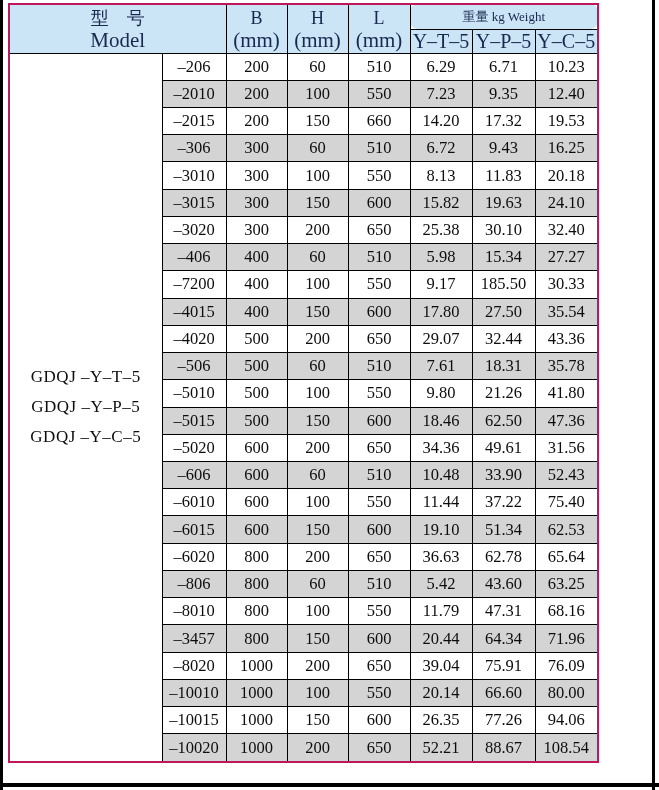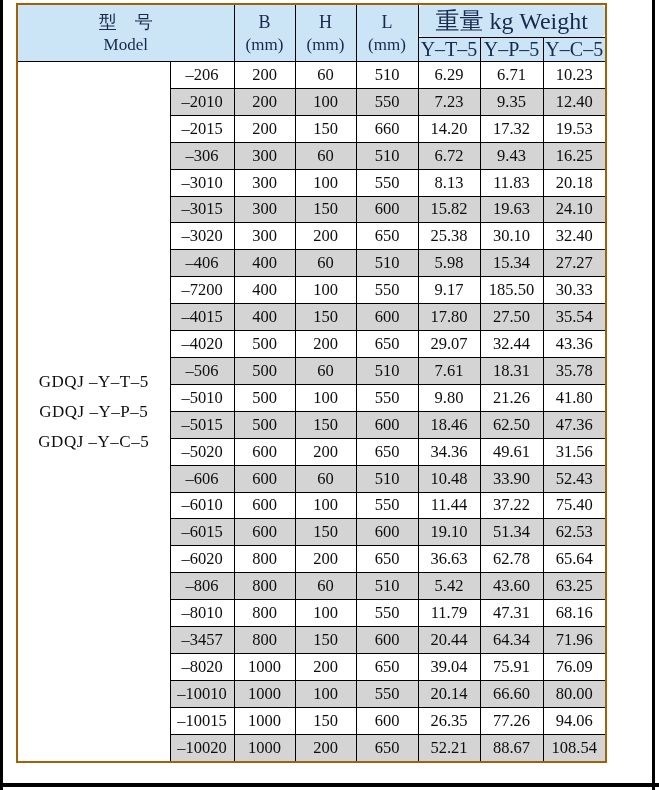--- a/index.html
+++ b/index.html
@@ -10,46 +10,46 @@
     background: #ffffff;
     font-family: "Liberation Serif", "DejaVu Serif", serif;
     overflow: hidden;
   }
   .edge-left  { position: absolute; left: 0;   top: 0; width: 3px; height: 790px; background: #000; }
   .edge-right { position: absolute; left: 652px; top: 0; width: 3px; height: 790px; background: #000; }
   .rule-bottom{ position: absolute; left: 0; top: 783px; width: 659px; height: 4px; background: #000; }
 
   table.spec {
     position: absolute;
-    left: 16px;
+    left: 8px;
     top: 3px;
     width: 589px;
     height: 760px;
     border-collapse: collapse;
     table-layout: fixed;
-    border: 2px solid #a16207;
+    border: 2px solid #be185d;
   }
   .spec th, .spec td {
     border: 1px solid #000;
     text-align: center;
     vertical-align: middle;
     padding: 0;
     overflow: hidden;
     white-space: nowrap;
   }
   .spec thead th {
     background: #cbe4f6;
     color: #17294e;
     font-weight: normal;
   }
   .spec thead tr.hrow1 { height: 25px; }
   .spec thead tr.hrow2 { height: 22px; }
   .h-line1 { font-size: 18px; line-height: 23px; }
-  .h-line2 { font-size: 17px; line-height: 21px; }
-  .h-weight { font-size: 24px; border-radius: 8px; }
+  .h-line2 { font-size: 21px; line-height: 21px; }
+  .h-weight { font-size: 13px; border-radius: 8px; }
   .h-wcol { font-size: 20px; }
   .spec tbody td {
     font-size: 16.5px;
     color: #0d0d0d;
     background: #ffffff;
   }
   .spec tbody tr.stripe td { background: #d4d4d4; }
   .spec td.group-cell {
     background: #ffffff !important;
     font-size: 17px;

